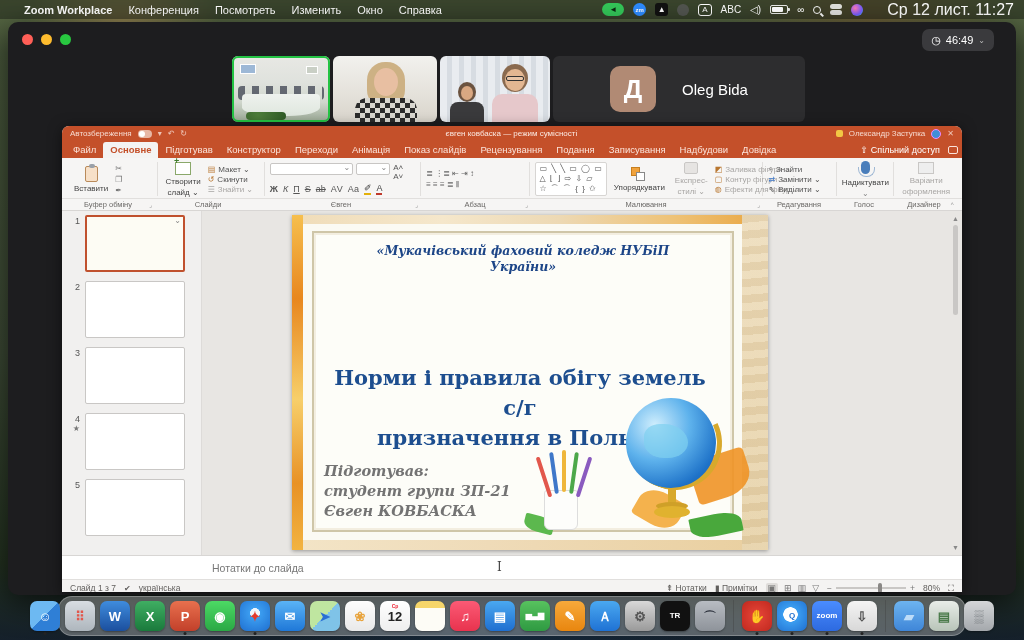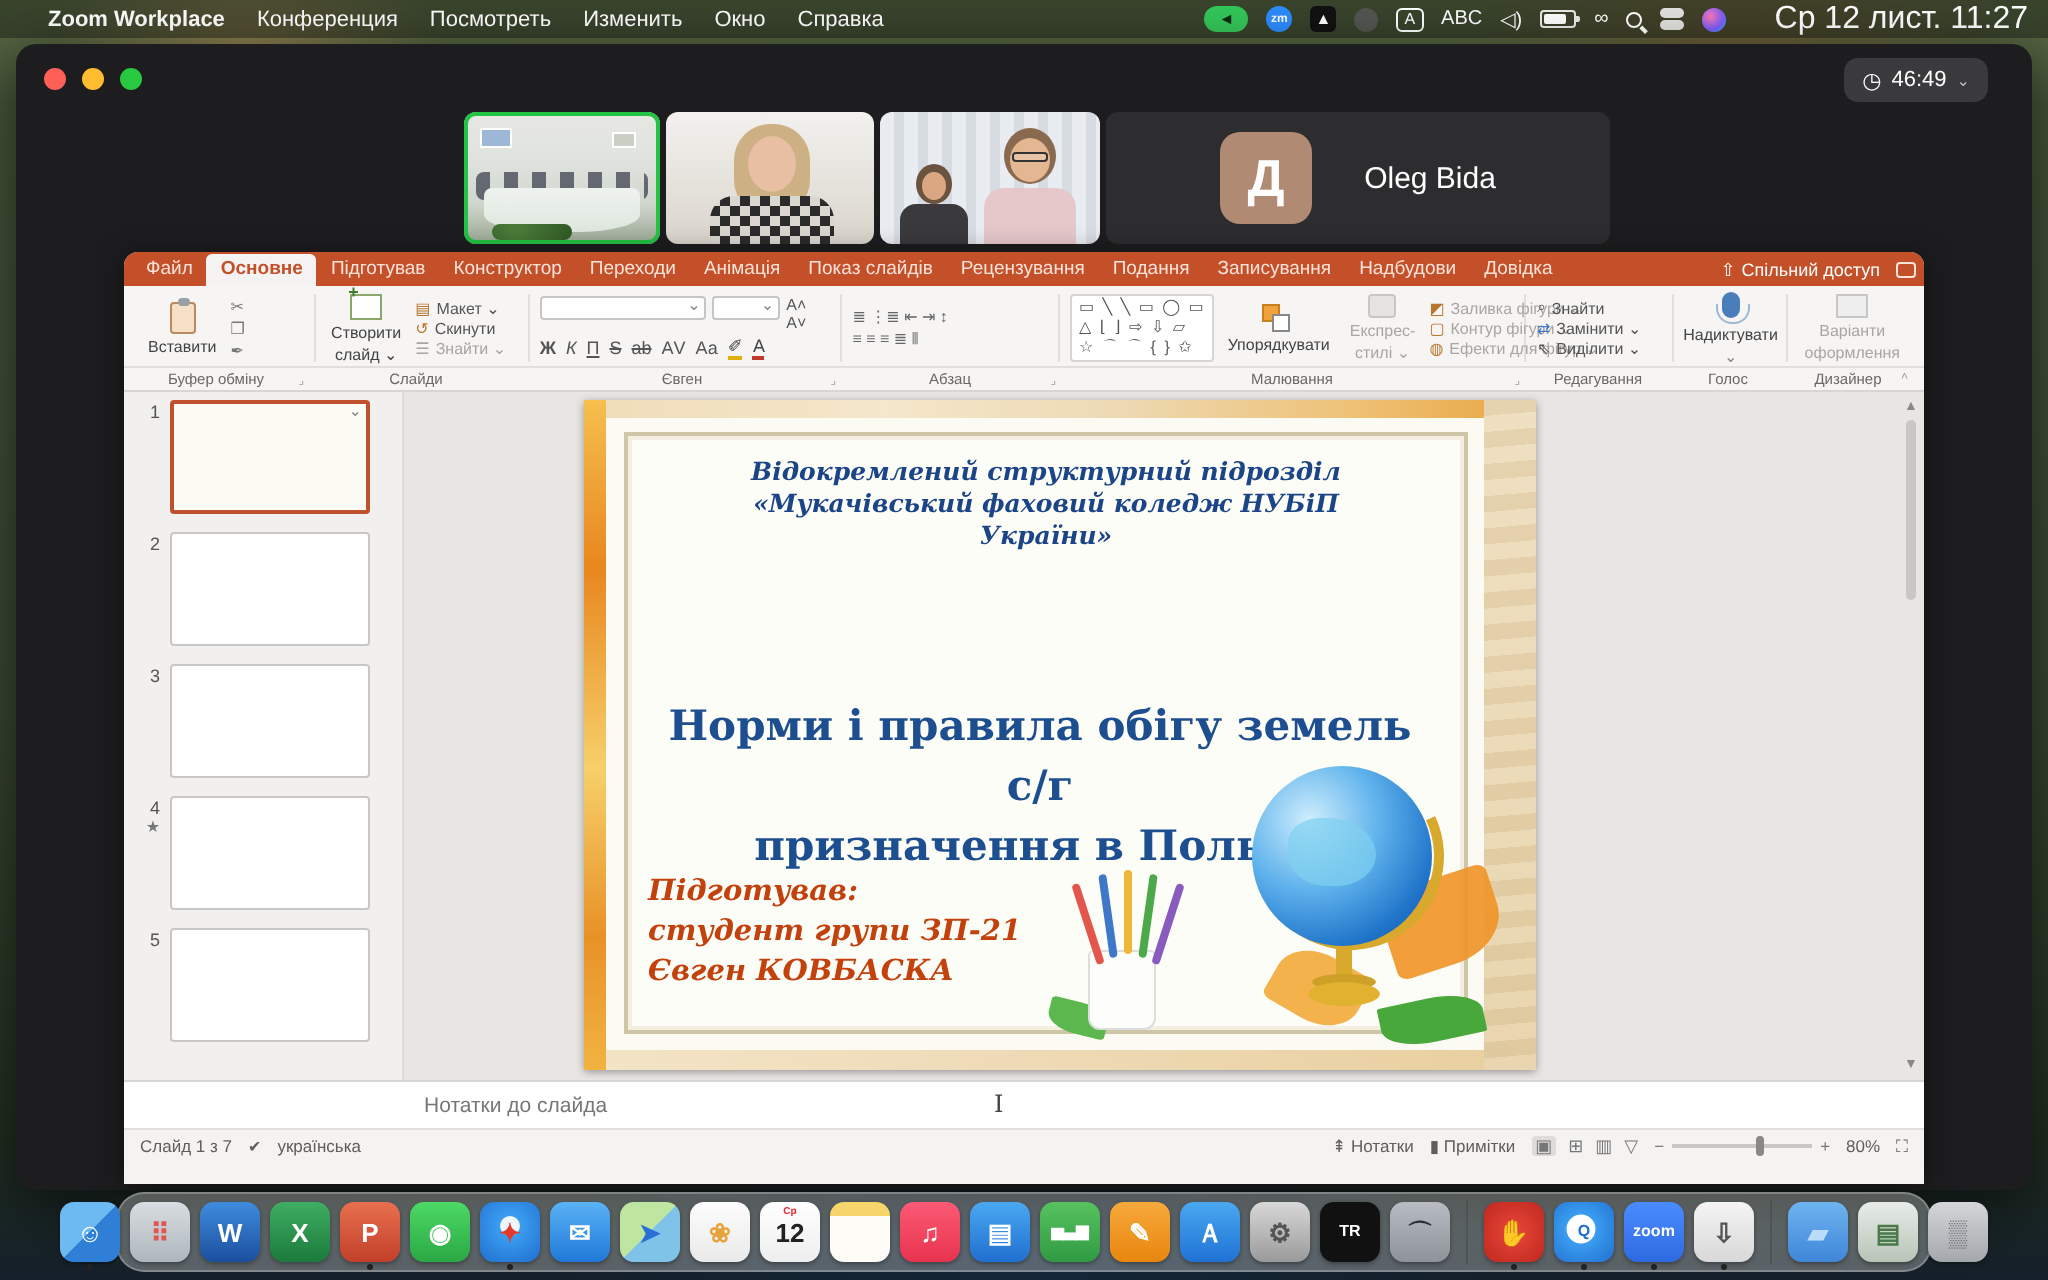--- a/index.html
+++ b/index.html
@@ -182,22 +182,22 @@
     background:
       repeating-linear-gradient(175deg, rgba(200,170,120,.25) 0 8px, rgba(240,225,195,.2) 8px 16px),
       linear-gradient(180deg,#efe0c2,#e7d3ab); }
   .s-frame { position:absolute; left:20px; top:16px; right:34px; bottom:18px;
     border:2px solid #cfc6a8; box-shadow:0 0 0 2px #f3eee0 inset; background:#fdfdf8; }
   .s-org { position:absolute; left:46px; right:60px; top:28px; text-align:center;
     font-family:"DejaVu Serif", serif; font-weight:bold; font-style:italic;
     font-size:12.5px; line-height:16px; color:#1c4587; }
   .s-title { position:absolute; left:40px; right:60px; top:148px; text-align:center;
     font-family:"DejaVu Serif", serif; font-weight:bold; font-size:21px; line-height:30px; color:#1d4e8f; }
-  .s-prep { position:absolute; left:32px; top:236px; font-family:"DejaVu Serif", serif;
-    font-weight:bold; font-style:italic; font-size:14.5px; line-height:20px; color:#c2410c; }
+  .s-prep { position:absolute; left:32px; top:246px; font-family:"DejaVu Serif", serif;
+    font-weight:bold; font-style:italic; font-size:14.5px; line-height:20px; color:#737373; }
   .leaf-o1 { position:absolute; right:18px; bottom:52px; width:58px; height:44px; background:#ef9426;
     border-radius:50% 10% 50% 10%; transform:rotate(-18deg); opacity:.9; }
   .leaf-o2 { position:absolute; right:86px; bottom:24px; width:46px; height:34px; background:#f3aa3a;
     border-radius:50% 10% 50% 10%; transform:rotate(30deg); opacity:.9; }
   .leaf-g { position:absolute; right:26px; bottom:14px; width:52px; height:22px; background:#49a83c;
     border-radius:4% 50% 4% 50%; transform:rotate(-12deg); }
   .globe-wrap { position:absolute; right:44px; bottom:32px; width:104px; height:126px; }
   .globe-arm { position:absolute; right:2px; top:4px; width:94px; height:94px; border:5px solid #d8a election92c;
     border:5px solid #d8a92c; border-radius:50%; border-left-color:transparent; border-top-color:transparent;
     transform:rotate(20deg); }
@@ -321,20 +321,32 @@
         <div class="b2"></div>
       </div>
       <div class="vtile t-name">
         <div class="avatarsq">Д</div>
         <div class="pname">Oleg Bida</div>
       </div>
     </div>
 
     <div class="ppt">
 
+      <div class="ppt-title">
+        <span>Автозбереження</span>
+        <span class="tgl"></span>
+        <span class="ticon">▾</span>
+        <span class="ticon">↶</span>
+        <span class="ticon">↻</span>
+        <span class="doc">євген ковбаска — режим сумісності</span>
+        <span class="warn"></span>
+        <span>Олександр Заступка</span>
+        <span class="uavatar"></span>
+        <span class="ticon">✕</span>
+      </div>
 
       <div class="ppt-tabs">
         <span style="display:flex; align-items:flex-end;">
 
         <span class="ptab">Файл</span>
             <span class="ptab active">Основне</span>
             <span class="ptab">Підготував</span>
             <span class="ptab">Конструктор</span>
             <span class="ptab">Переходи</span>
             <span class="ptab">Анімація</span>
@@ -549,21 +561,20 @@
           </div>
 
         <div class="canvas">
           <div class="slide">
             <div class="s-edgeL"></div>
             <div class="s-edgeT"></div>
             <div class="s-edgeB"></div>
             <div class="s-edgeR"></div>
             <div class="s-frame"></div>
             <div class="s-org">
-              <div>Відокремлений структурний підрозділ</div>
               <div>«Мукачівський фаховий коледж НУБіП</div>
               <div>України»</div>
             </div>
             <div class="s-title">
               <div>Норми і правила обігу земель с/г</div>
               <div>призначення в Польщі</div>
             </div>
             <div class="s-prep">
               <div>Підготував:</div>
               <div>студент групи ЗП-21</div>

